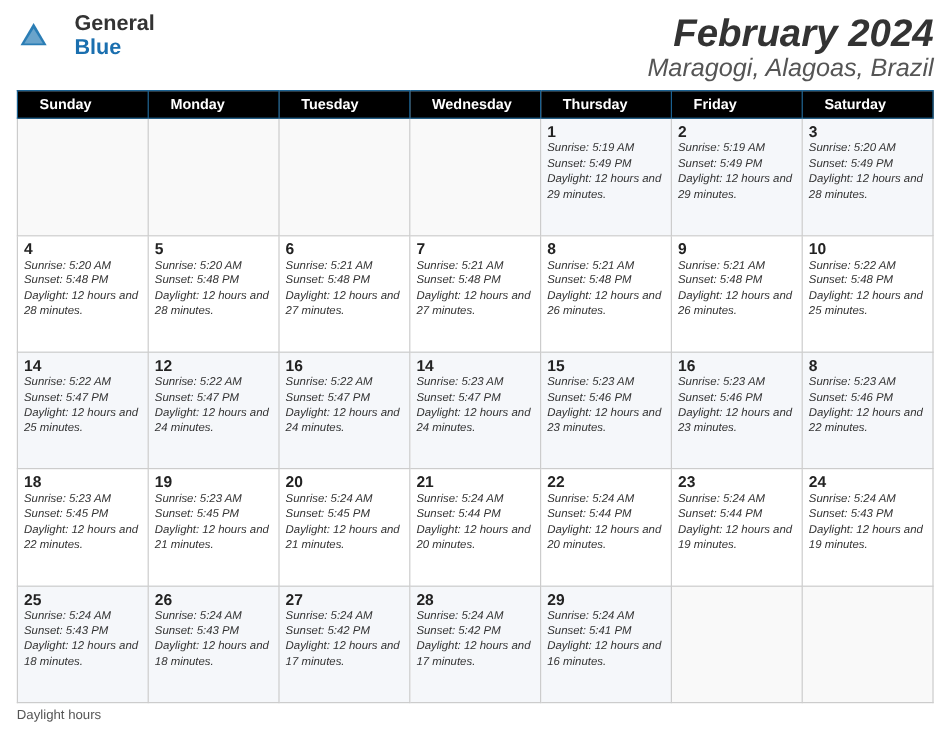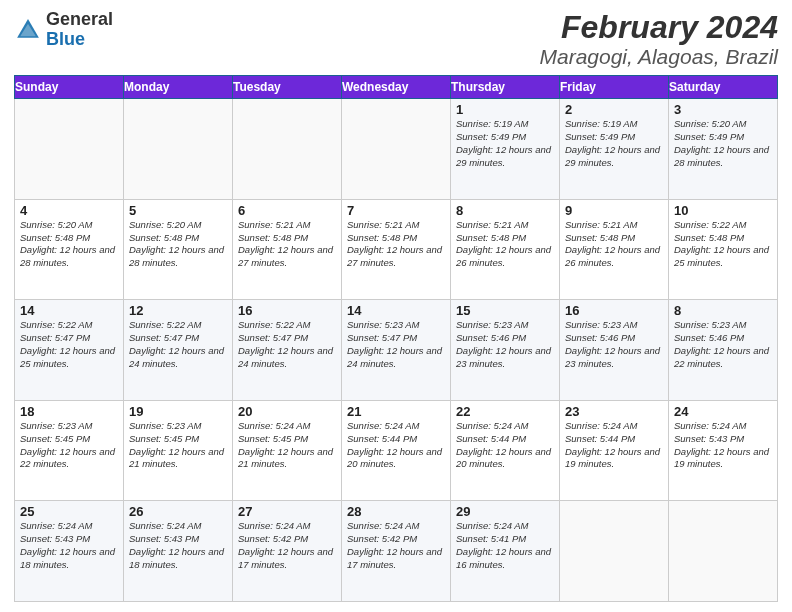--- a/index.html
+++ b/index.html
@@ -19,21 +19,21 @@
     }
     .header {
       display: flex;
       align-items: flex-start;
       justify-content: space-between;
       margin-bottom: 6px;
     }
     .logo {
       display: flex;
       align-items: center;
-      gap: 4px;
+      gap: 20px;
     }
     .logo-text {
       font-size: 18px;
       font-weight: bold;
       line-height: 1.1;
     }
     .logo-general { color: #333; }
     .logo-blue { color: #1a6faf; }
     .logo-icon {
       width: 28px;
@@ -52,26 +52,26 @@
     .location {
       font-size: 21px;
       color: #555;
     }
     .calendar {
       width: 100%;
       border-collapse: collapse;
       flex: 1;
     }
     .calendar thead th {
-      background: #6d28d9;
+      background: #000000;
       color: #fff;
       font-size: 12px;
       font-weight: bold;
       text-align: left;
-      padding: 4px 0;
+      padding: 4px 18px;
       border: 1px solid #1a6090;
     }
     .calendar tbody td {
       border: 1px solid #ccc;
       vertical-align: top;
       padding: 3px 5px;
       width: calc(100%/7);
       background: #fff;
     }
     .calendar tbody tr:nth-child(odd) td {
@@ -323,13 +323,14 @@
             <div class="day-info" style="white-space: pre-line;">Sunrise: 5:24 AM
 Sunset: 5:41 PM
 Daylight: 12 hours and 16 minutes.</div>
           </td>
           <td class="empty-cell"></td>
           <td class="empty-cell"></td>
         </tr>
       </tbody>
   </table>
 
+  <div class="footer-note">Daylight hours</div>
 </div>
 
 </body></html>

